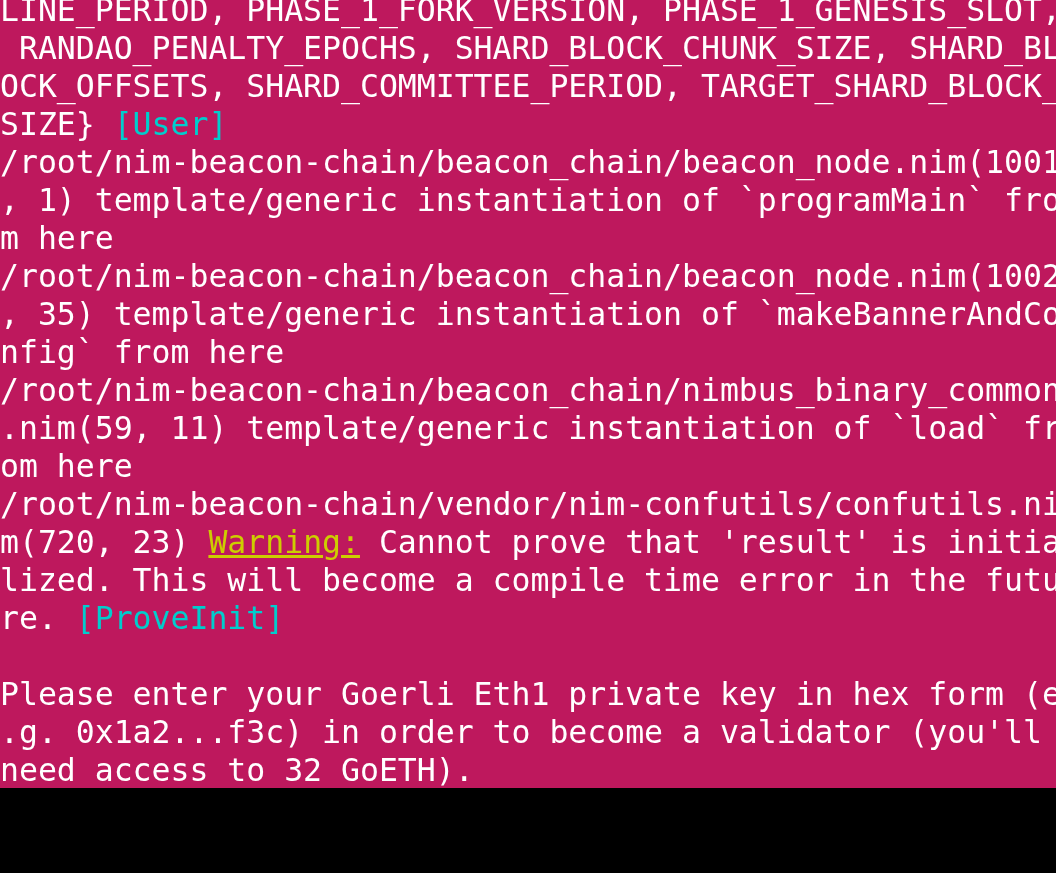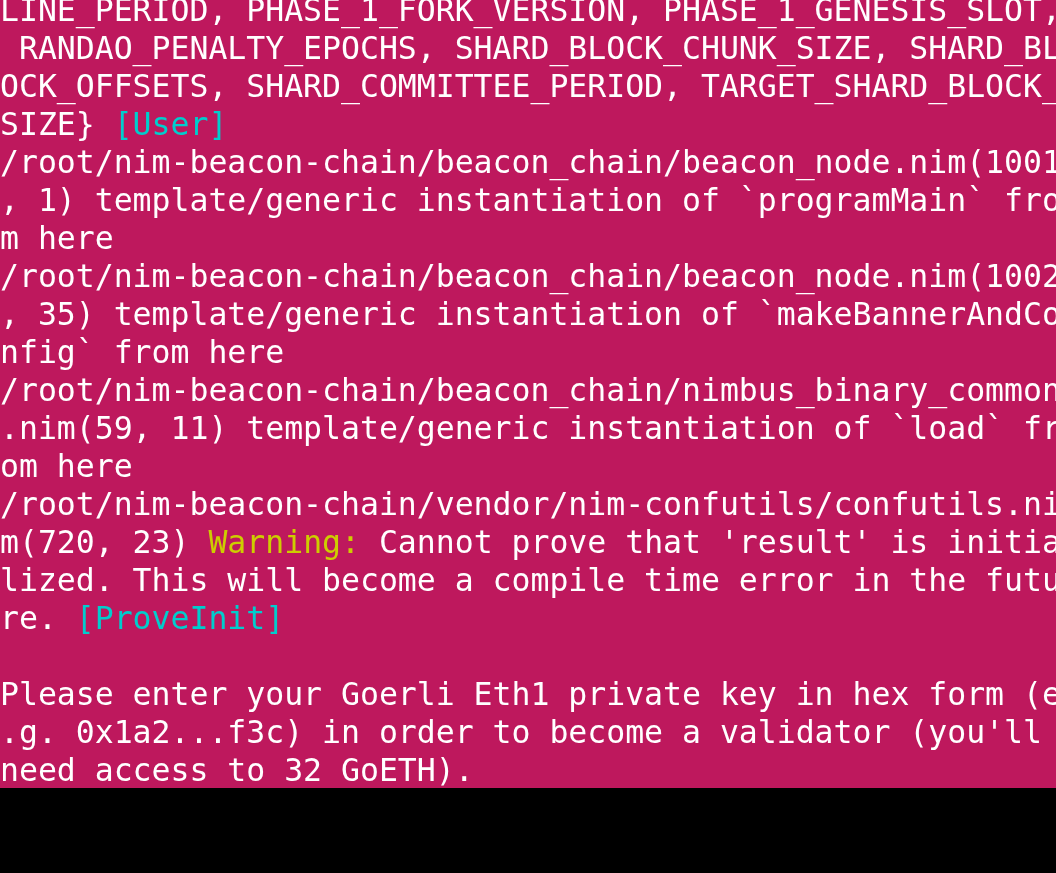--- a/index.html
+++ b/index.html
@@ -36,21 +36,21 @@
     font-family: "DejaVu Sans Mono", "Liberation Mono", monospace;
   }
   .row {
     height: 38px;
     white-space: pre;
     overflow: hidden;
     display: block;
   }
   .fg-white  { color: #ffffff; }
   .fg-cyan   { color: #00cdcd; }
-  .fg-yellow { color: #cdcd00; }
+  .fg-yellow { color: #cdcd00; text-decoration: underline; }
   .cursor {
     display: inline-block;
     width: 18.78px;
     height: 36px;
     background: #b2b2b2;
     vertical-align: -7px;
     margin-left: 0;
   }
 </style>
 </head>

